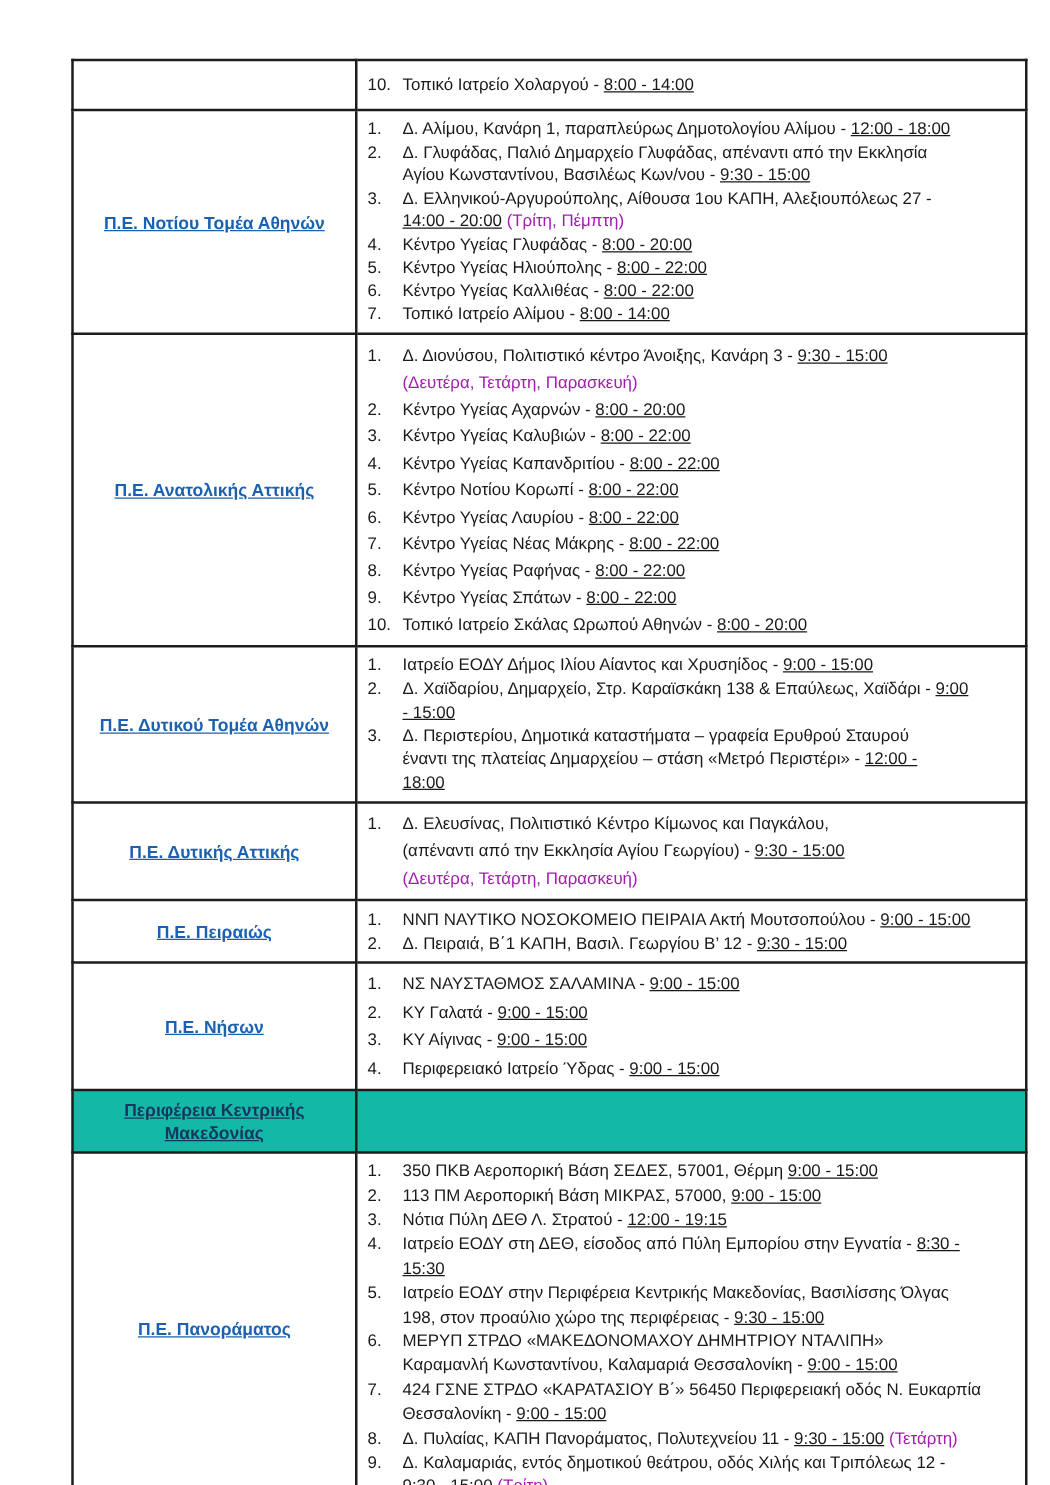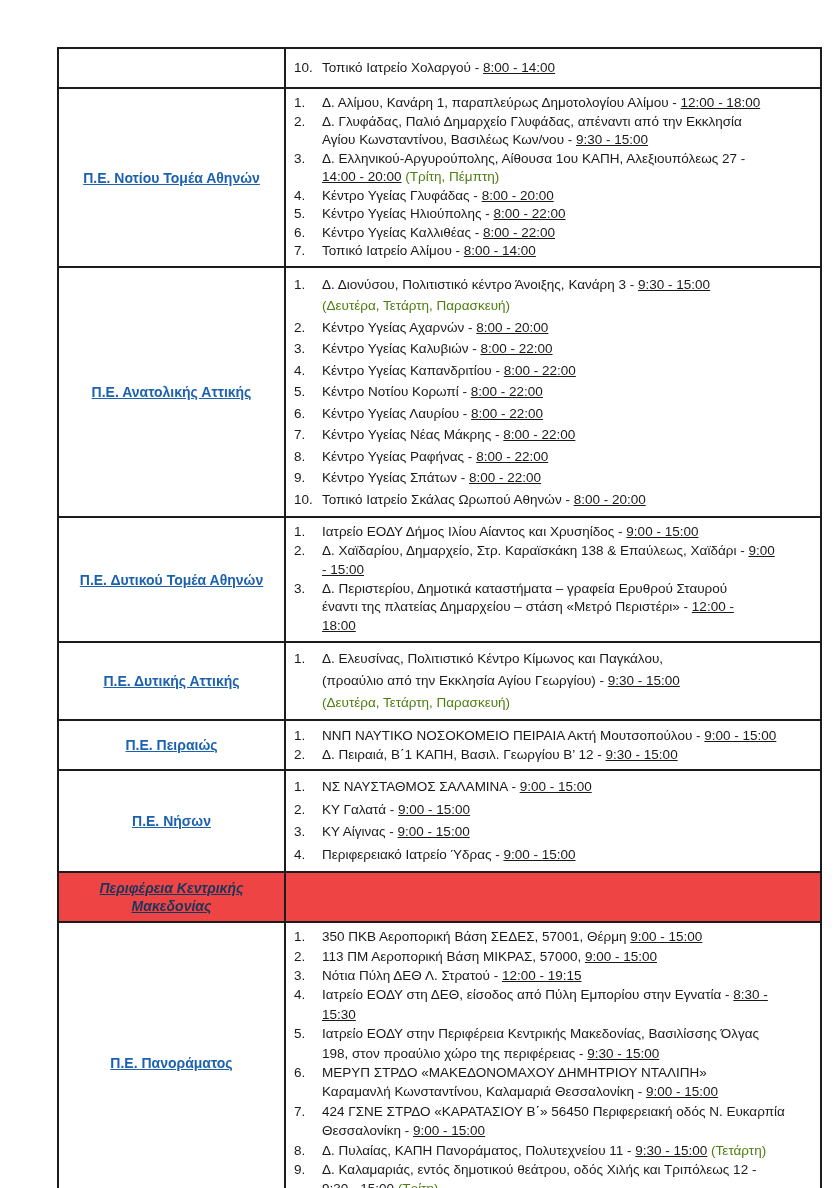--- a/index.html
+++ b/index.html
@@ -35,34 +35,34 @@
     vertical-align:middle;
     padding:3px 6px 3px 8px;
   }
   .region-label {
     color:#1b61b0;
     font-weight:bold;
     text-decoration:underline;
     font-size:14px;
     cursor:pointer;
   }
-  .banner td { background:#ef4444;font-style:italic; }
+  .banner td { background:#14b8a6; }
   .banner-label {
     color:#17365d;
     font-weight:bold;
     text-decoration:underline;
     font-size:14px;
     line-height:18px;
     display:inline-block;
   }
   .item { display:flex; align-items:flex-start; }
   .num { flex:0 0 28px; }
   .txt { flex:1 1 auto; }
   .seg-u { text-decoration:underline; }
-  .seg-r { color:#4d7c0f;text-align:center; }
+  .seg-r { color:#a21caf;text-align:center; }
   
   tr.r0 td { height:26px; }  tr.r0 .items-cell { line-height:20px; }
   tr.r1 td { height:165px; } tr.r1 .items-cell { line-height:18.5px; }
   tr.r2 td { height:236px; } tr.r2 .items-cell { line-height:21.5px; }
   tr.r3 td { height:111px; } tr.r3 .items-cell { line-height:18.8px; }
   tr.r4 td { height:64px; }  tr.r4 .items-cell { line-height:22px; }
   tr.r5 td { height:36px; }  tr.r5 .items-cell { line-height:19px; }
   tr.r6 td { height:88px; }  tr.r6 .items-cell { line-height:22.5px; }
   tr.r7 td { height:34px; }
   tr.r8 td { height:268px; } tr.r8 .items-cell { line-height:19.4px; }
@@ -175,21 +175,21 @@
               <span class="num">3.</span>
               <span class="txt"><span class="seg-p">Δ. Περιστερίου, Δημοτικά καταστήματα – γραφεία Ερυθρού Σταυρού</span><br><span class="seg-p">έναντι της πλατείας Δημαρχείου – στάση «Μετρό Περιστέρι» - </span><span class="seg-u">12:00 -</span><br><span class="seg-u">18:00</span></span>
             </div>
           </td>
         </tr>
         <tr class="r4">
           <td class="region-cell"><span class="region-label">Π.Ε. Δυτικής Αττικής</span></td>
           <td class="items-cell">
             <div class="item">
               <span class="num">1.</span>
-              <span class="txt"><span class="seg-p">Δ. Ελευσίνας, Πολιτιστικό Κέντρο Κίμωνος και Παγκάλου,</span><br><span class="seg-p">(προαύλιο από την Εκκλησία Αγίου Γεωργίου) - </span><span class="seg-u">9:30 - 15:00</span><br><span class="seg-r">(Δευτέρα, Τετάρτη, Παρασκευή)</span></span>
+              <span class="txt"><span class="seg-p">Δ. Ελευσίνας, Πολιτιστικό Κέντρο Κίμωνος και Παγκάλου,</span><br><span class="seg-p">(απέναντι από την Εκκλησία Αγίου Γεωργίου) - </span><span class="seg-u">9:30 - 15:00</span><br><span class="seg-r">(Δευτέρα, Τετάρτη, Παρασκευή)</span></span>
             </div>
           </td>
         </tr>
         <tr class="r5">
           <td class="region-cell"><span class="region-label">Π.Ε. Πειραιώς</span></td>
           <td class="items-cell">
             <div class="item">
               <span class="num">1.</span>
               <span class="txt"><span class="seg-p">ΝΝΠ ΝΑΥΤΙΚΟ ΝΟΣΟΚΟΜΕΙΟ ΠΕΙΡΑΙΑ Ακτή Μουτσοπούλου - </span><span class="seg-u">9:00 - 15:00</span></span>
             </div>

